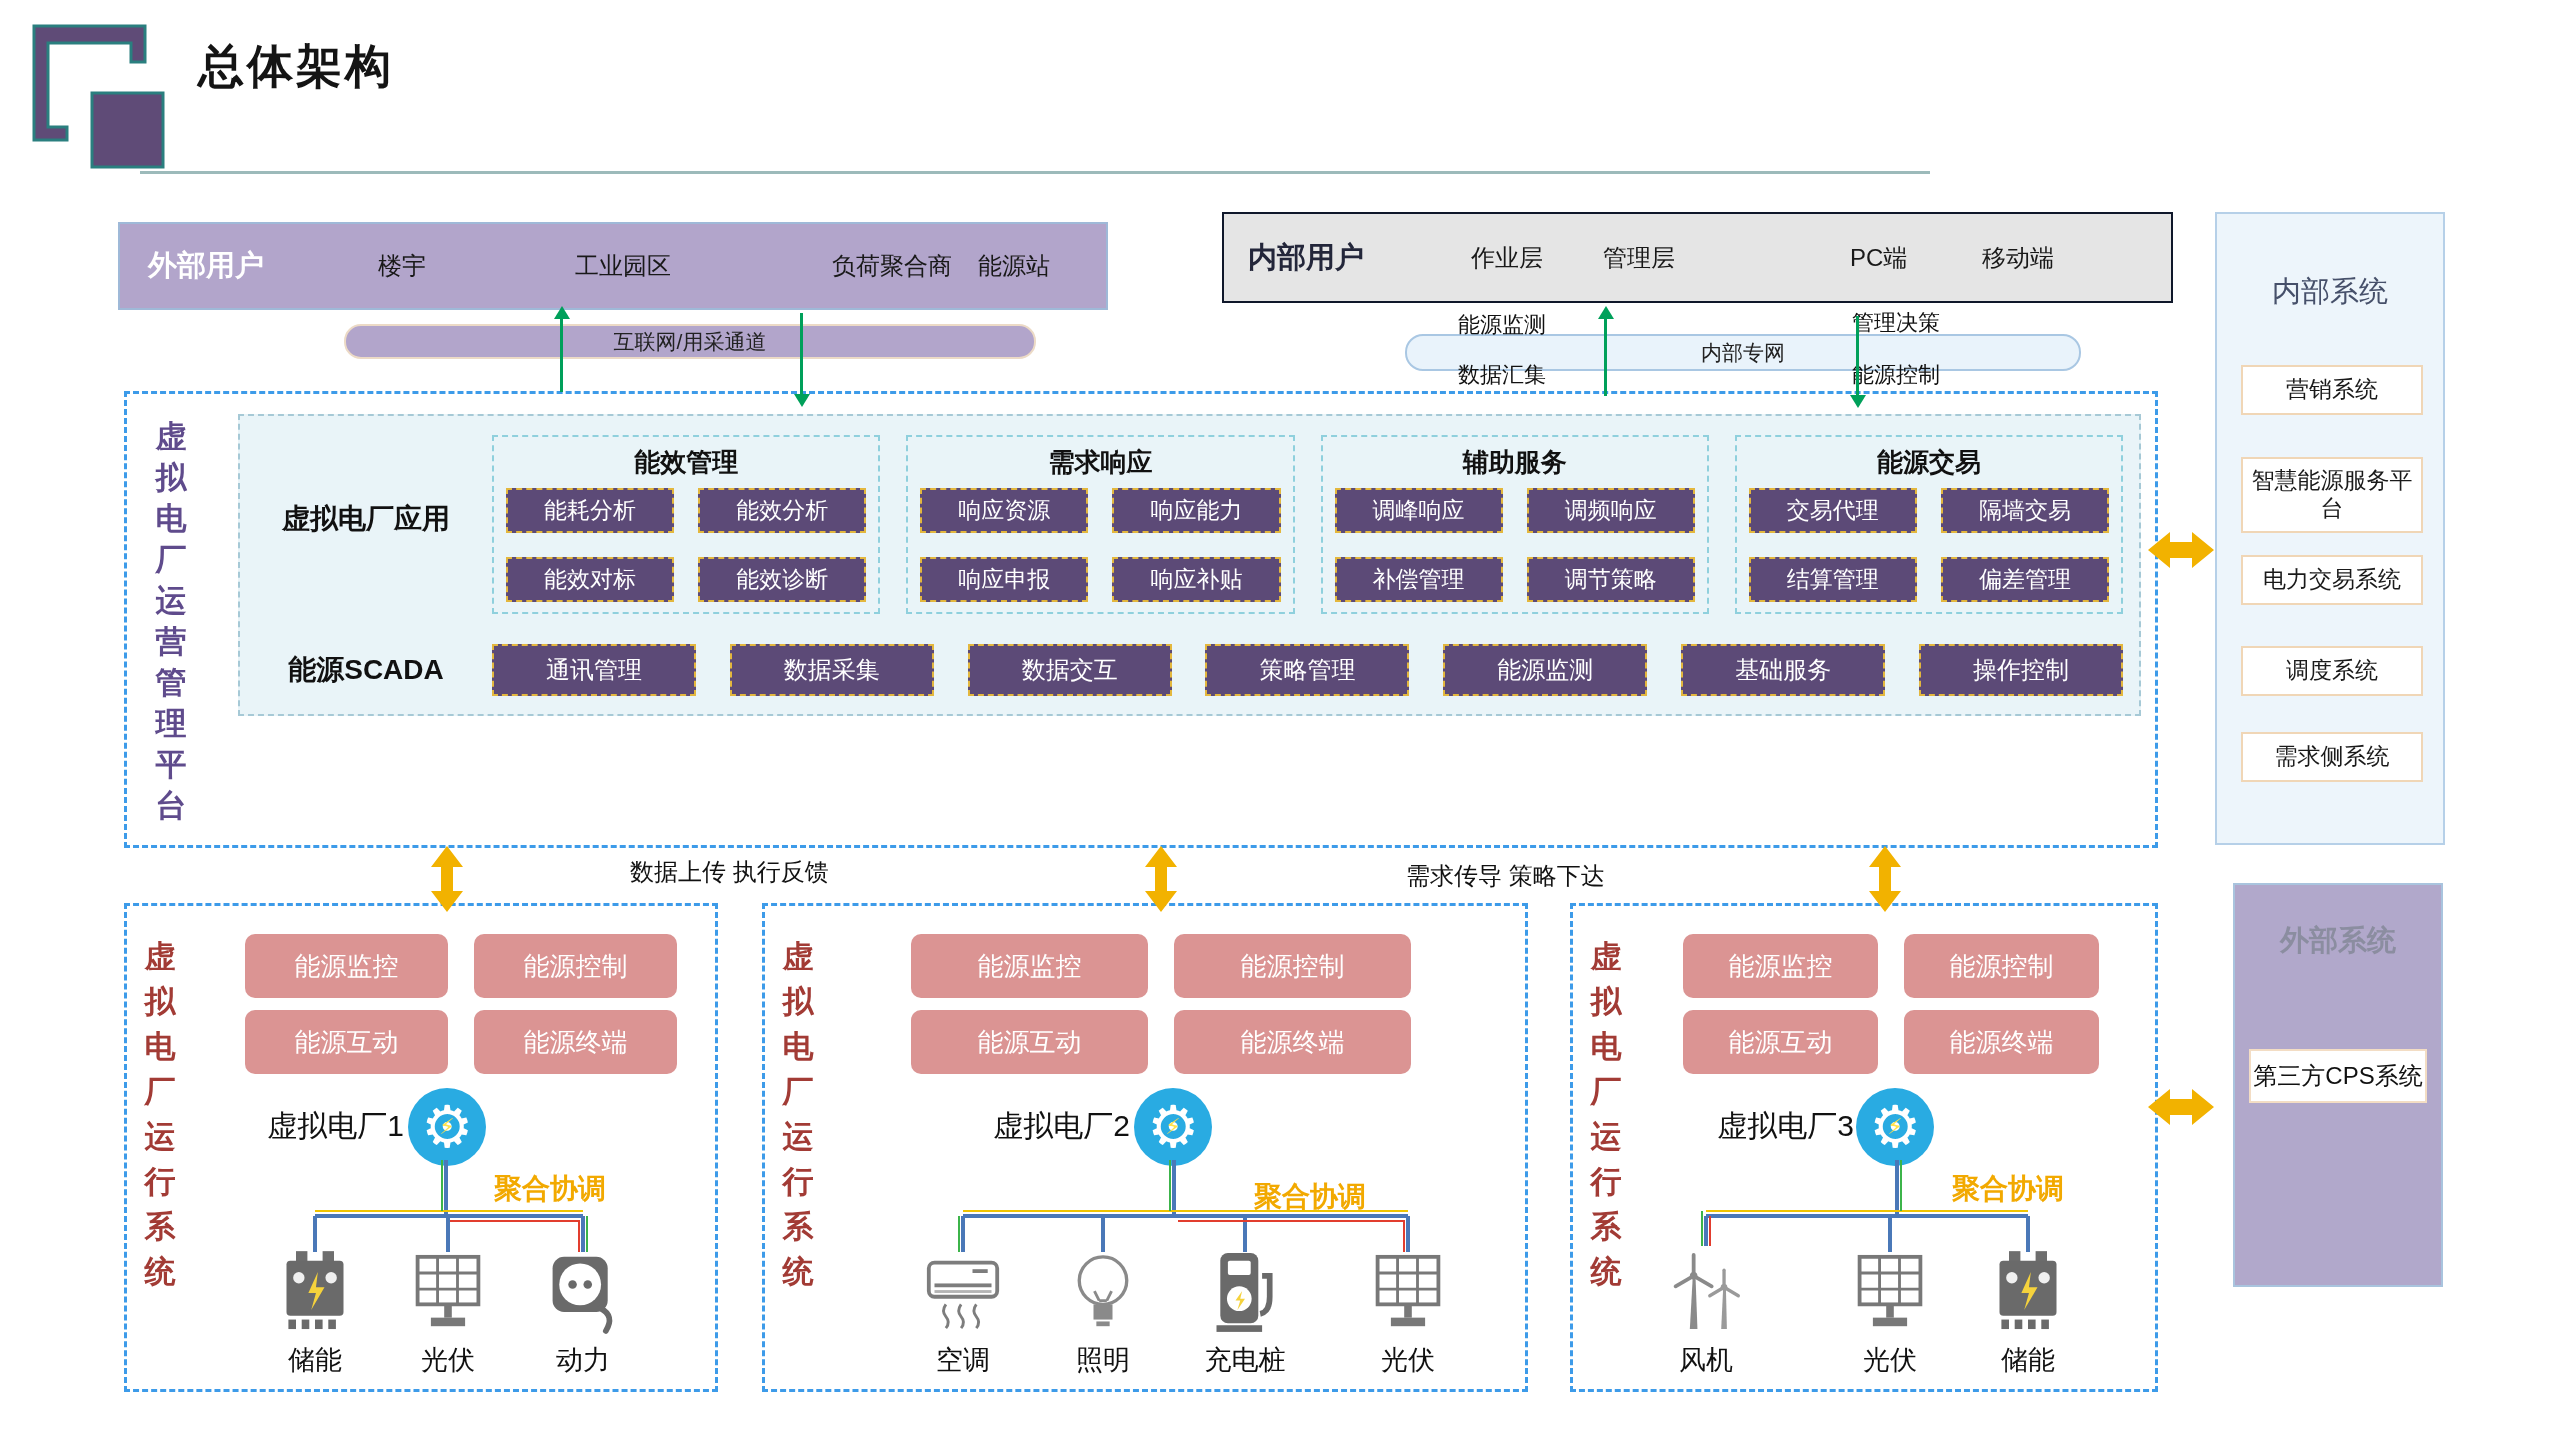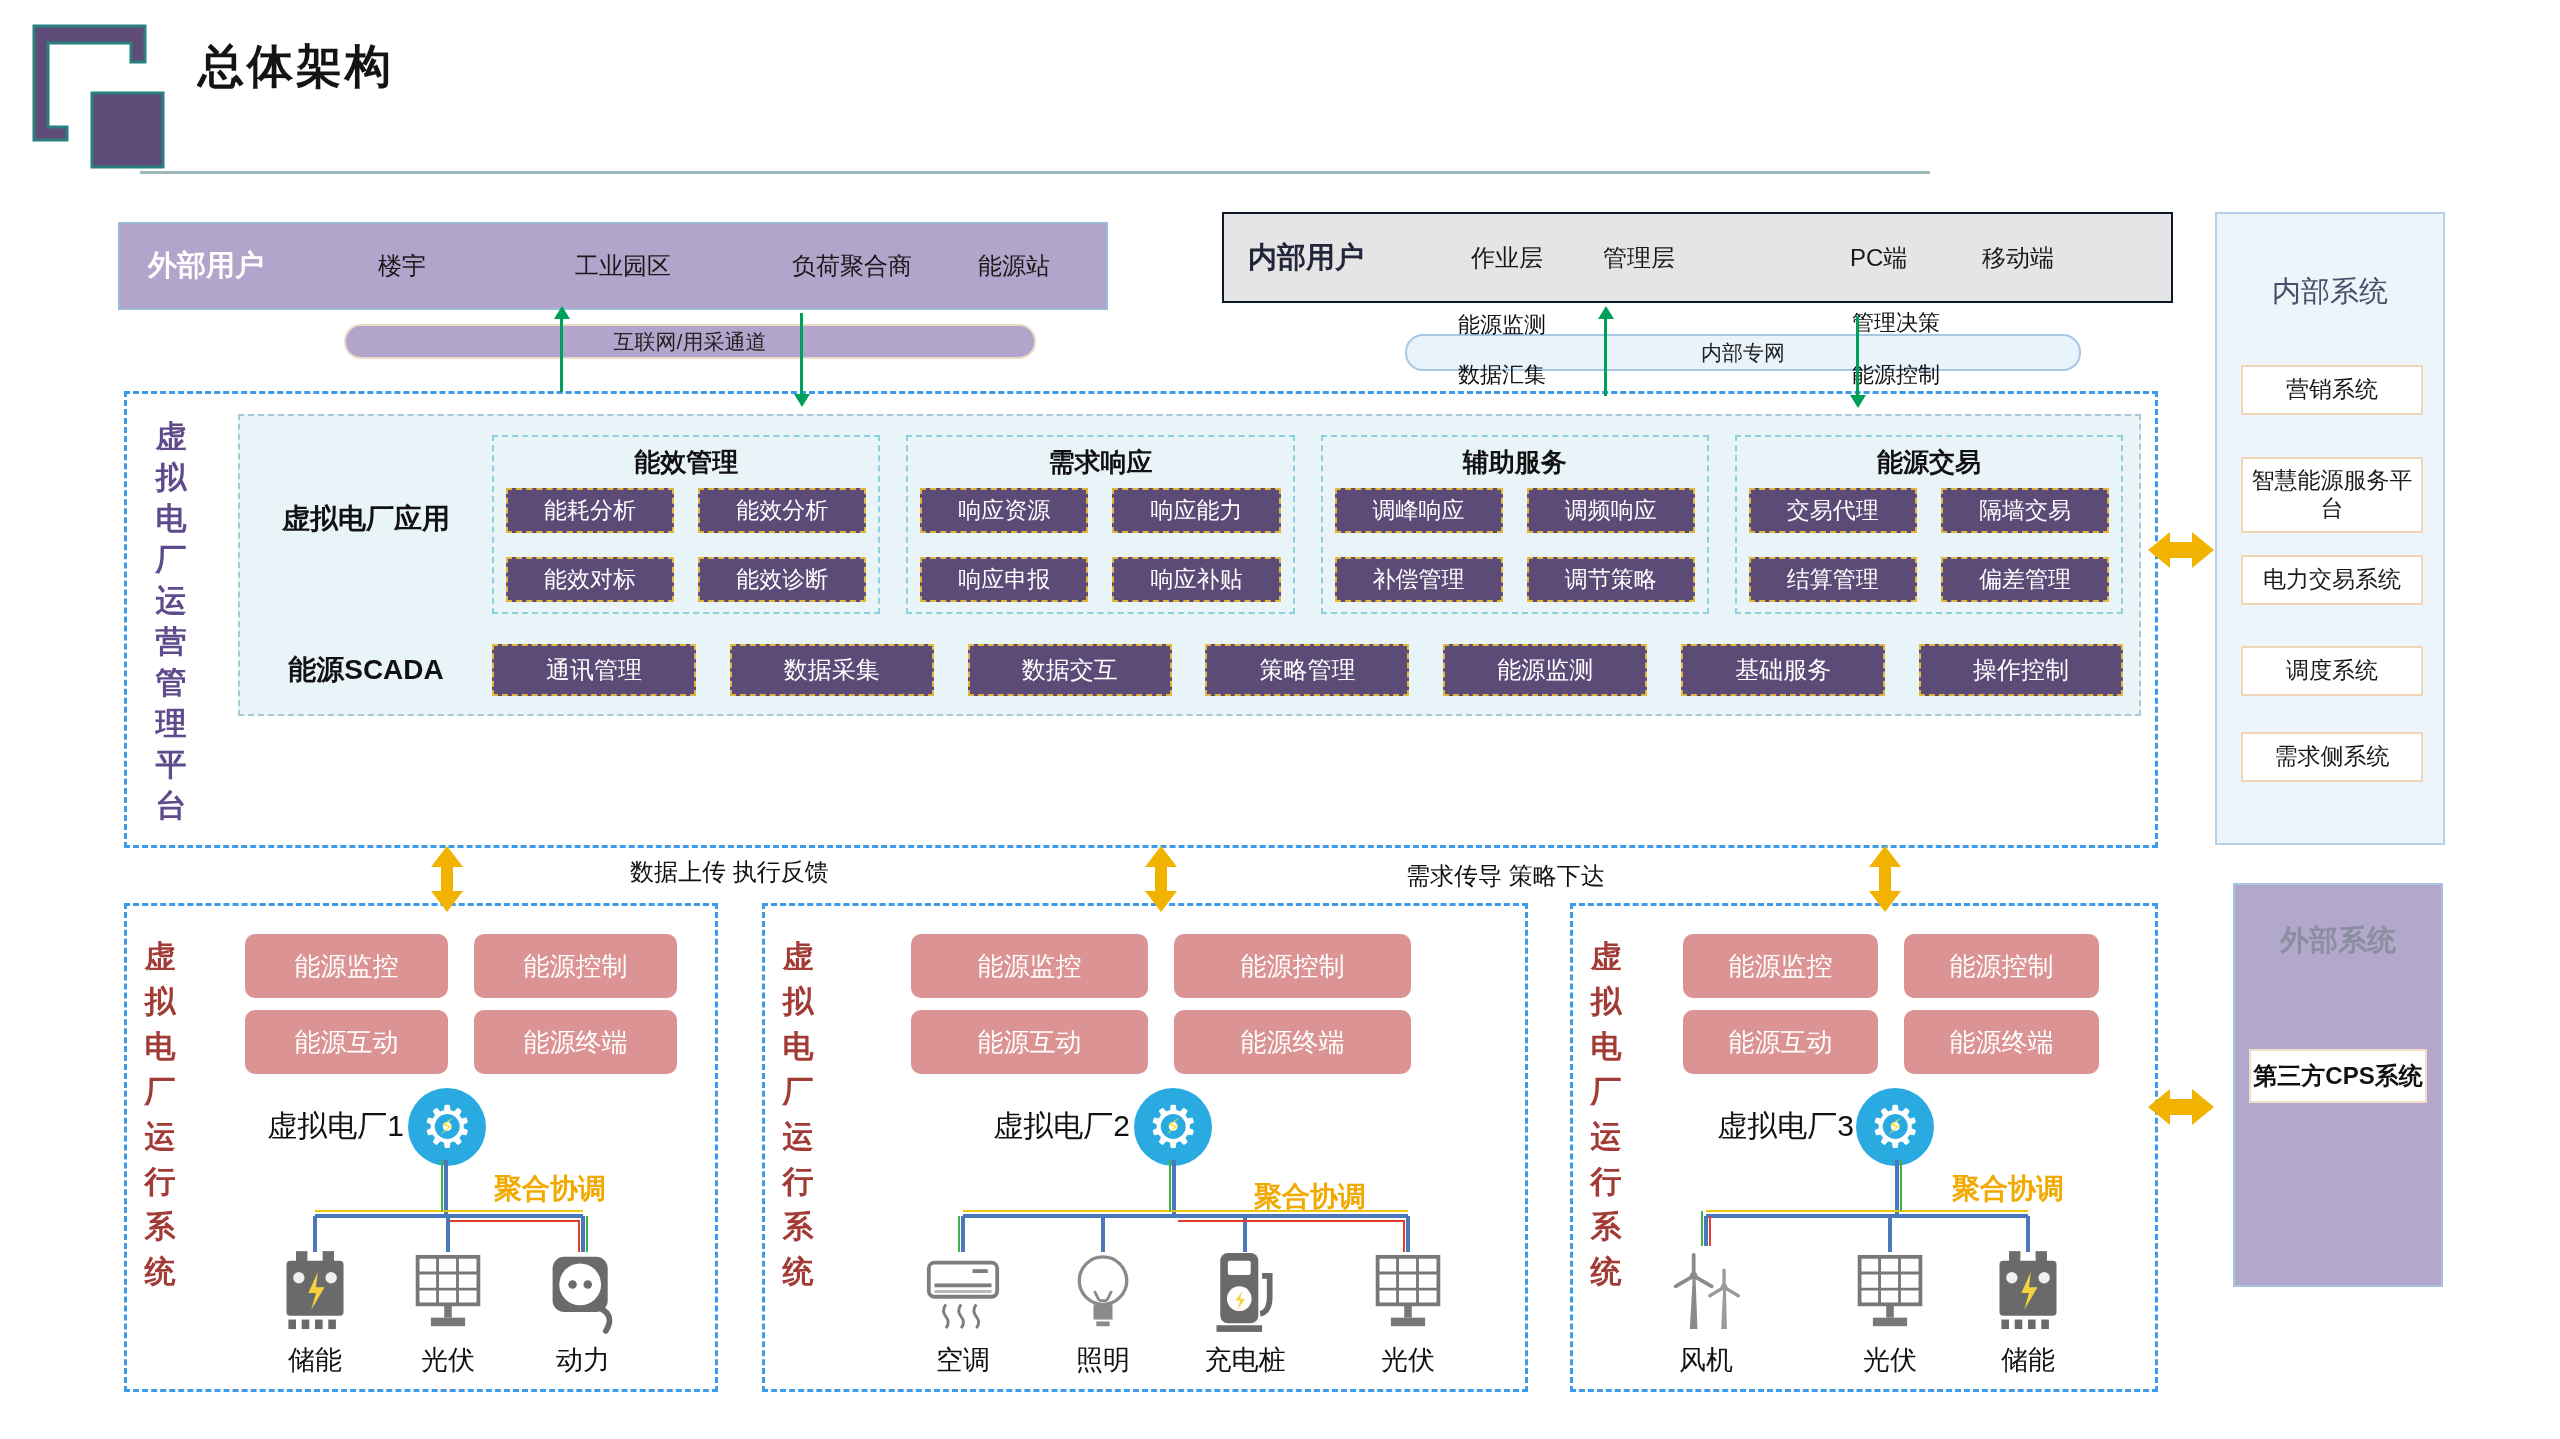--- a/index.html
+++ b/index.html
@@ -30,21 +30,21 @@
   .ga .head-up{position:absolute;top:-12px;left:-6px;width:0;height:0;border-left:8px solid transparent;border-right:8px solid transparent;border-bottom:13px solid #00a05a;}
   .ga .head-down{position:absolute;bottom:-12px;left:-6px;width:0;height:0;border-left:8px solid transparent;border-right:8px solid transparent;border-top:13px solid #00a05a;}
 
   
   .sys-int{position:absolute;left:2215px;top:212px;width:230px;height:633px;background:#edf5fb;border:2px solid #b6d0e8;box-sizing:border-box;}
   .sys-int-title{position:absolute;left:0;top:58px;width:100%;text-align:center;font-size:29px;font-weight:normal;color:#46506a;}
   .sys-item{position:absolute;left:24px;width:182px;background:#ffffff;border:2px solid #f0d6b6;box-sizing:border-box;display:flex;align-items:center;justify-content:center;text-align:center;font-size:23px;color:#1a1a1a;line-height:1.2;}
 
   .sys-ext{position:absolute;left:2233px;top:883px;width:210px;height:404px;background:#b1a8cb;border:2px solid #a9c4de;box-sizing:border-box;}
   .sys-ext-title{position:absolute;left:0;top:36px;width:100%;text-align:center;font-size:29px;font-weight:bold;color:#8b8da0;}
-  .sys-ext-item{position:absolute;left:14px;top:164px;width:178px;height:54px;background:#ffffff;border:2px solid #f3ddc4;box-sizing:border-box;display:flex;align-items:center;justify-content:center;font-size:24px;font-weight:bold;color:#111111;}
+  .sys-ext-item{position:absolute;left:14px;top:164px;width:178px;height:54px;background:#ffffff;border:2px solid #f3ddc4;box-sizing:border-box;display:flex;align-items:center;justify-content:center;font-size:24px;font-weight:normal;color:#111111;}
 
   
   .platform{position:absolute;left:124px;top:391px;width:2034px;height:457px;border:3px dashed #3d9be9;box-sizing:border-box;background:#ffffff;}
   .vtitle{position:absolute;word-break:break-all;text-align:center;}
   .vtitle.purple{left:24px;top:22px;width:40px;font-size:31px;line-height:41px;font-weight:bold;color:#5f4b8c;}
   .inner{position:absolute;left:111px;background:#e9f4f8;border:2px dashed #a6c9d6;box-sizing:border-box;}
   .inner1{top:20px;width:1903px;height:302px;}
   .inner2{top:338px;width:1903px;height:96px;display:flex;align-items:center;}
   .row{display:flex;width:100%;}
   .col-label{flex:0 0 252px;display:flex;align-items:center;justify-content:center;font-size:28px;font-weight:bold;color:#111111;text-align:center;}
@@ -159,21 +159,21 @@
     <polygon points="19,16 130,16 130,52 116,52 116,33 33,33 33,117 52,117 52,130 19,130" fill="#5f4b77" stroke="#2a7f7f" stroke-width="3"></polygon>
     <rect x="77" y="83" width="71" height="74" fill="#5f4b77" stroke="#2a7f7f" stroke-width="3"></rect>
   </svg>
   <div class="page-title">总体架构</div>
   <div class="title-rule"></div>
 
   <div class="ext-bar">
     <div class="bar-label">外部用户</div>
     <div class="bar-item" style="left:258px">楼宇</div>
     <div class="bar-item" style="left:455px">工业园区</div>
-    <div class="bar-item" style="left:672px">负荷聚合商</div>
+    <div class="bar-item" style="left:712px">负荷聚合商</div>
     <div class="bar-item" style="left:858px">能源站</div>
   </div>
   <div class="pill pill-purple">互联网/用采通道</div>
 
   <div class="ga" style="left:560px;top:318px;height:74px">
       <div class="head-up"></div>
     </div>
   <div class="ga" style="left:800px;top:313px;height:82px">
       <div class="head-down"></div>
     </div>

